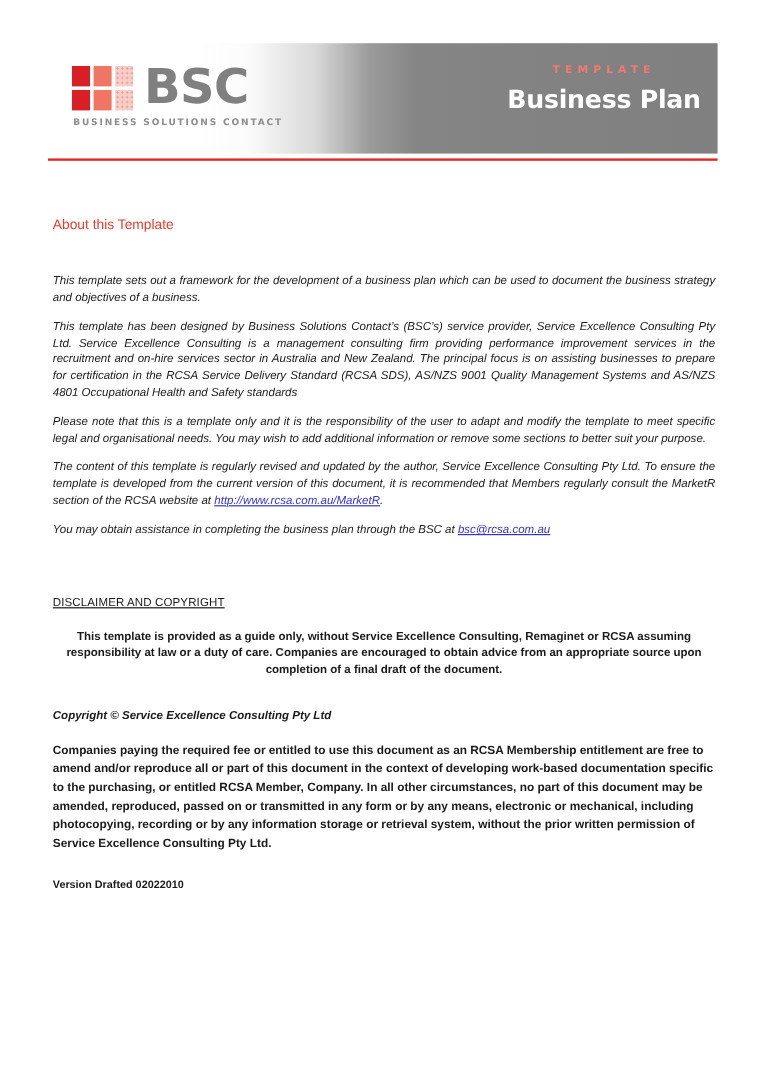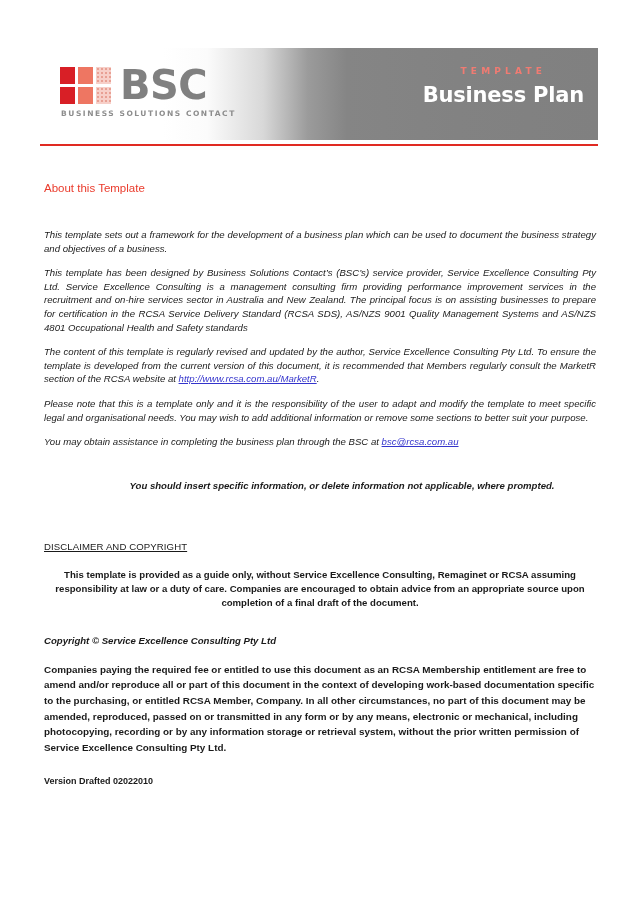--- a/index.html
+++ b/index.html
@@ -19,21 +19,21 @@
     position: relative;
     width: 636px;
     height: 900px;
     background: #ffffff;
   }
 
   
   .header {
     position: absolute;
     left: 40px;
-    top: 48px;
+    top: 36px;
     width: 558px;
     height: 91px;
   }
   .header-band {
     position: absolute;
     left: 0;
     top: 0;
     width: 558px;
     height: 92px;
     background: linear-gradient(to right,
@@ -233,31 +233,30 @@
   </div>
 
   <div class="content">
 
     <div class="section-heading">About this Template</div>
 
     <p class="body-it">This template sets out a framework for the development of a business plan which can be used to document the business strategy and objectives of a business.</p>
 
     <p class="body-it">This template has been designed by Business Solutions Contact’s (BSC’s) service provider, Service Excellence Consulting Pty Ltd.  Service Excellence Consulting is a management consulting firm providing performance improvement services in the recruitment and on-hire services sector in Australia and New Zealand.  The principal focus is on assisting businesses to prepare for certification in the RCSA Service Delivery Standard (RCSA SDS), AS/NZS 9001 Quality Management Systems and AS/NZS 4801 Occupational Health and Safety standards</p>
 
+    <p class="body-it">Please note that this is a template only and it is the responsibility of the user to adapt and modify the template to meet specific legal and organisational needs.  You may wish to add additional information or remove some sections to better suit your purpose.</p>
+
     <p class="body-it">
       <span>The content of this template is regularly revised and updated by the author, Service Excellence Consulting Pty Ltd.  To ensure the template is developed from the current version of this document, it is recommended that Members regularly consult the MarketR section of the RCSA website at </span><a class="doc-link" href="#">http://www.rcsa.com.au/MarketR</a><span>.</span>
     </p>
 
-    <p class="body-it">Please note that this is a template only and it is the responsibility of the user to adapt and modify the template to meet specific legal and organisational needs.  You may wish to add additional information or remove some sections to better suit your purpose.</p>
-
     <p class="body-it tight">
       <span>You may obtain assistance in completing the business plan through the BSC at </span><a class="doc-link" href="#">bsc@rcsa.com.au</a>
     </p>
 
-    <p class="callout">You should insert specific information, or delete information not applicable, where prompted.</p>
 
     <div class="disclaimer-heading">DISCLAIMER AND COPYRIGHT</div>
 
     <p class="body-bold">This template is provided as a guide only, without Service Excellence Consulting, Remaginet or RCSA assuming responsibility at law or a duty of care.  Companies are encouraged to obtain advice from an appropriate source upon completion of a final draft of the document.</p>
 
     <p class="copy-head">Copyright © Service Excellence Consulting Pty Ltd</p>
 
     <p class="copy-body">Companies paying the required fee or entitled to use this document as an RCSA Membership entitlement are free to amend and/or reproduce all or part of this document in the context of developing work-based documentation specific to the purchasing, or entitled RCSA Member, Company.  In all other circumstances, no part of this document may be amended, reproduced, passed on or transmitted in any form or by any means, electronic or mechanical, including photocopying, recording or by any information storage or retrieval system, without the prior written permission of Service Excellence Consulting Pty Ltd.</p>
 
     <div class="version">Version Drafted 02022010</div>

